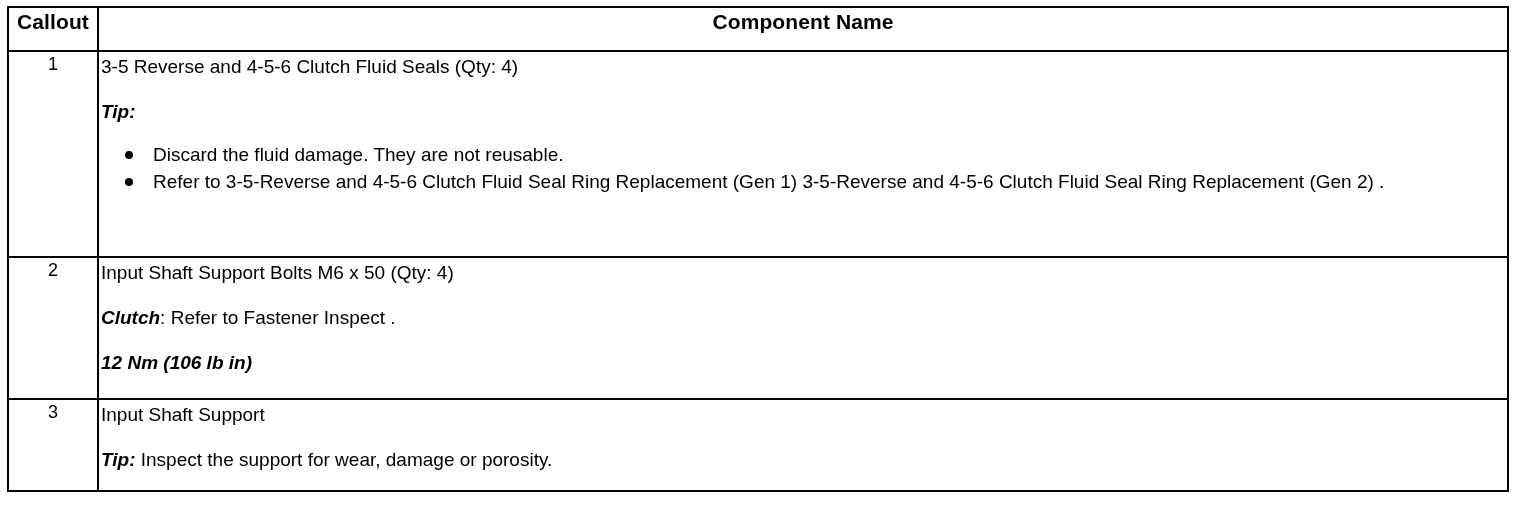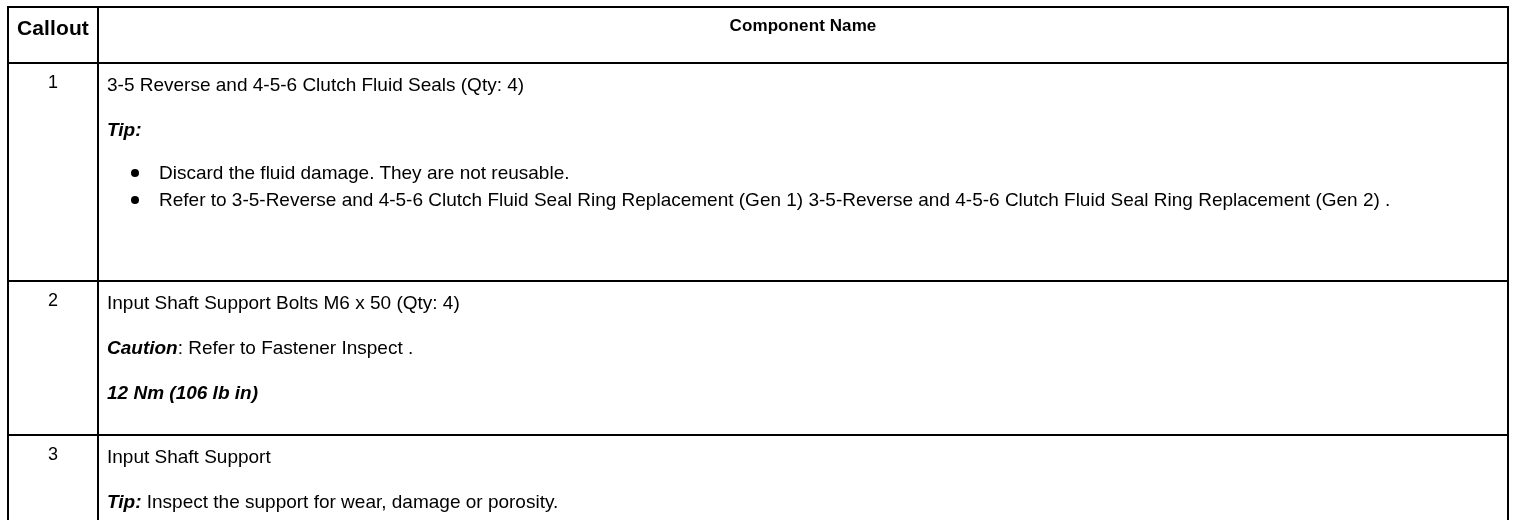--- a/index.html
+++ b/index.html
@@ -30,37 +30,37 @@
   }
 
   table.callout-table,
   table.callout-table td,
   table.callout-table th {
     border: 2px solid #000000;
   }
 
   table.callout-table th,
   table.callout-table td {
-    padding: 8px;
+    padding: 2px;
     vertical-align: top;
   }
 
   col.col-callout { width: 90px; }
   col.col-name    { width: 1410px; }
 
   
   .hdr-cell {
     height: 38px;
     text-align: center;
     vertical-align: middle;
     font-size: 21px;
     font-weight: bold;
     letter-spacing: .1px;
   }
-  .hdr-cell.name { font-size: 17px; }
+  .hdr-cell.name { font-size: 21px; }
 
   
   .callout-cell {
     text-align: center;
     vertical-align: middle;
     font-size: 18px;
     font-weight: normal;
   }
 
   .name-cell {
@@ -128,21 +128,21 @@
             <li>Refer to 3-5-Reverse and 4-5-6 Clutch Fluid Seal Ring Replacement (Gen 1) 3-5-Reverse and 4-5-6 Clutch Fluid Seal Ring Replacement (Gen 2) .</li>
           </ul>
         </td>
       </tr>
 
       <tr class="row2">
         <td class="callout-cell">2</td>
         <td class="name-cell">
           <div class="blk">Input Shaft Support Bolts M6 x 50 (Qty: 4)</div>
           <div class="blk">
-            <span class="bold">Caution</span><span>: Refer to Fastener Inspect .</span>
+            <span class="bold">Clutch</span><span>: Refer to Fastener Inspect .</span>
           </div>
           <div class="blk bold">12 Nm (106 lb in)</div>
         </td>
       </tr>
 
       <tr class="row3">
         <td class="callout-cell">3</td>
         <td class="name-cell">
           <div class="blk">Input Shaft Support</div>
           <div class="blk">

